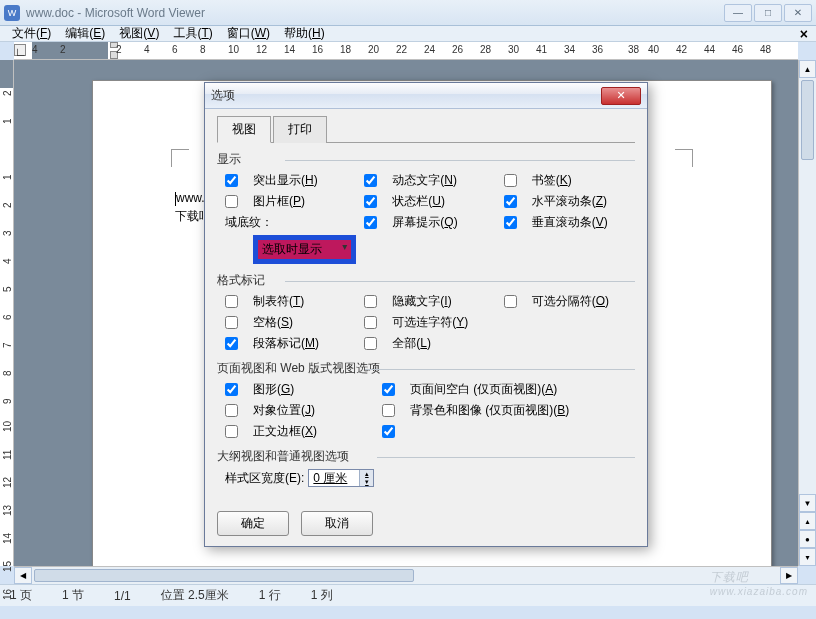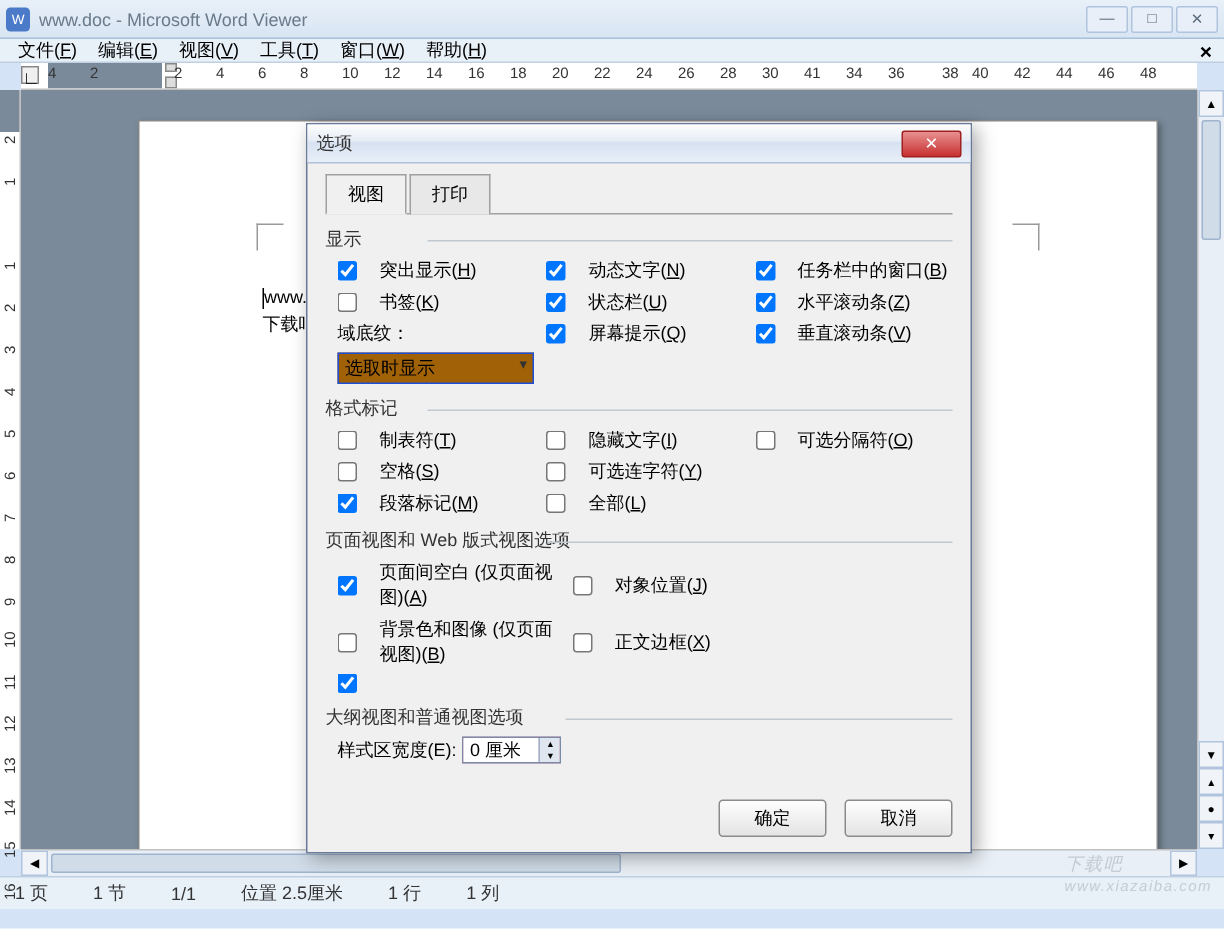--- a/index.html
+++ b/index.html
@@ -65,28 +65,28 @@
 .group .glabel { color: #333; margin-bottom: 4px; position: relative; }
 .group .glabel::after { content: ""; position: absolute; left: 68px; right: 0; top: 50%; height: 1px; background: #c0c8d0; }
 .group.gl-long .glabel::after { left: 148px; }
 .group.gl-longer .glabel::after { left: 160px; }
 .grid3 { display: grid; grid-template-columns: 1fr 1fr 1fr; gap: 4px 8px; padding-left: 8px; }
 .grid2b { display: grid; grid-template-columns: 1fr 1.6fr; gap: 6px; padding-left: 8px; align-items: center; }
 .chk { display: flex; align-items: center; gap: 15px; cursor: pointer; }
 .chk input { width: 13px; height: 13px; cursor: pointer; }
 .chk .uline { text-decoration: underline; }
 .lbl-inline { display: flex; align-items: center; gap: 4px; }
-.sel { border: 1px solid #1d4ed8; background: #a16207; padding: 1px 18px 1px 4px; position: relative; min-width: 100px; cursor: pointer; }
+.sel { border: 5px solid #1d4ed8; background: #be185d; padding: 1px 18px 1px 4px; position: relative; min-width: 100px; cursor: pointer; margin-left: 28px; }
 .sel::after { content: "▾"; position: absolute; right: 4px; top: 1px; color: #333; font-size: 10px; }
-.spin { display: inline-flex; border: 1px solid #7a8aaa; background: #fca5a5; }
+.spin { display: inline-flex; border: 1px solid #7a8aaa; background: #fca5a5; text-decoration: underline; }
 .spin input { border: none; width: 50px; padding: 1px 4px; outline: none; }
 .spin .spbtns { display: flex; flex-direction: column; }
 .spin .spbtns div { width: 14px; height: 8px; background: #e0e6ef; font-size: 7px; display: flex; align-items: center; justify-content: center; cursor: pointer; border-left: 1px solid #a0b0c8; }
 
-.dbuttons { display: flex; justify-content: flex-end; gap: 12px; padding: 6px 12px 10px; }
+.dbuttons { display: flex; gap: 12px; padding: 6px 12px 10px; }
 .btn { min-width: 72px; padding: 3px 10px; background: linear-gradient(#fdfdfd,#e4e4e4); border: 1px solid #8a8a8a; border-radius: 3px; cursor: pointer; text-align: center; }
 </style>
 </head>
 <body>
 
 <div class="titlebar">
   <div class="icon">W</div>
   <div class="title">www.doc - Microsoft Word Viewer</div>
   <div class="wbtns">
     <div class="wbtn">—</div>
@@ -224,26 +224,26 @@
       <div class="grid3" id="grp-display">
           <label class="chk">
             <input type="checkbox" checked="" style="">
             <span>突出显示(<span class="uline">H</span>)</span>
           </label>
           <label class="chk">
             <input type="checkbox" checked="" style="">
             <span>动态文字(<span class="uline">N</span>)</span>
           </label>
           <label class="chk">
-            <input type="checkbox" checked="" style="">
-            <span>任务栏中的窗口(<span class="uline">B</span>)</span>
-          </label>
-          <label class="chk">
             <input type="checkbox" style="">
             <span>书签(<span class="uline">K</span>)</span>
+          </label>
+          <label class="chk">
+            <input type="checkbox" style="">
+            <span>图片框(<span class="uline">P</span>)</span>
           </label>
           <label class="chk">
             <input type="checkbox" checked="" style="">
             <span>状态栏(<span class="uline">U</span>)</span>
           </label>
           <label class="chk">
             <input type="checkbox" checked="" style="">
             <span>水平滚动条(<span class="uline">Z</span>)</span>
           </label>
           <div>域底纹：</div>
@@ -290,20 +290,24 @@
           <label class="chk">
             <input type="checkbox" style="">
             <span>全部(<span class="uline">L</span>)</span>
           </label>
         </div>
     </div>
 
     <div class="group gl-long">
       <div class="glabel">页面视图和 Web 版式视图选项</div>
       <div class="grid3" style="grid-template-columns:1fr 1.7fr;" id="grp-pageview">
+          <label class="chk">
+            <input type="checkbox" checked="" style="">
+            <span>图形(<span class="uline">G</span>)</span>
+          </label>
           <label class="chk">
             <input type="checkbox" checked="" style="">
             <span>页面间空白 (仅页面视图)(<span class="uline">A</span>)</span>
           </label>
           <label class="chk">
             <input type="checkbox" style="">
             <span>对象位置(<span class="uline">J</span>)</span>
           </label>
           <label class="chk">
             <input type="checkbox" style="">

